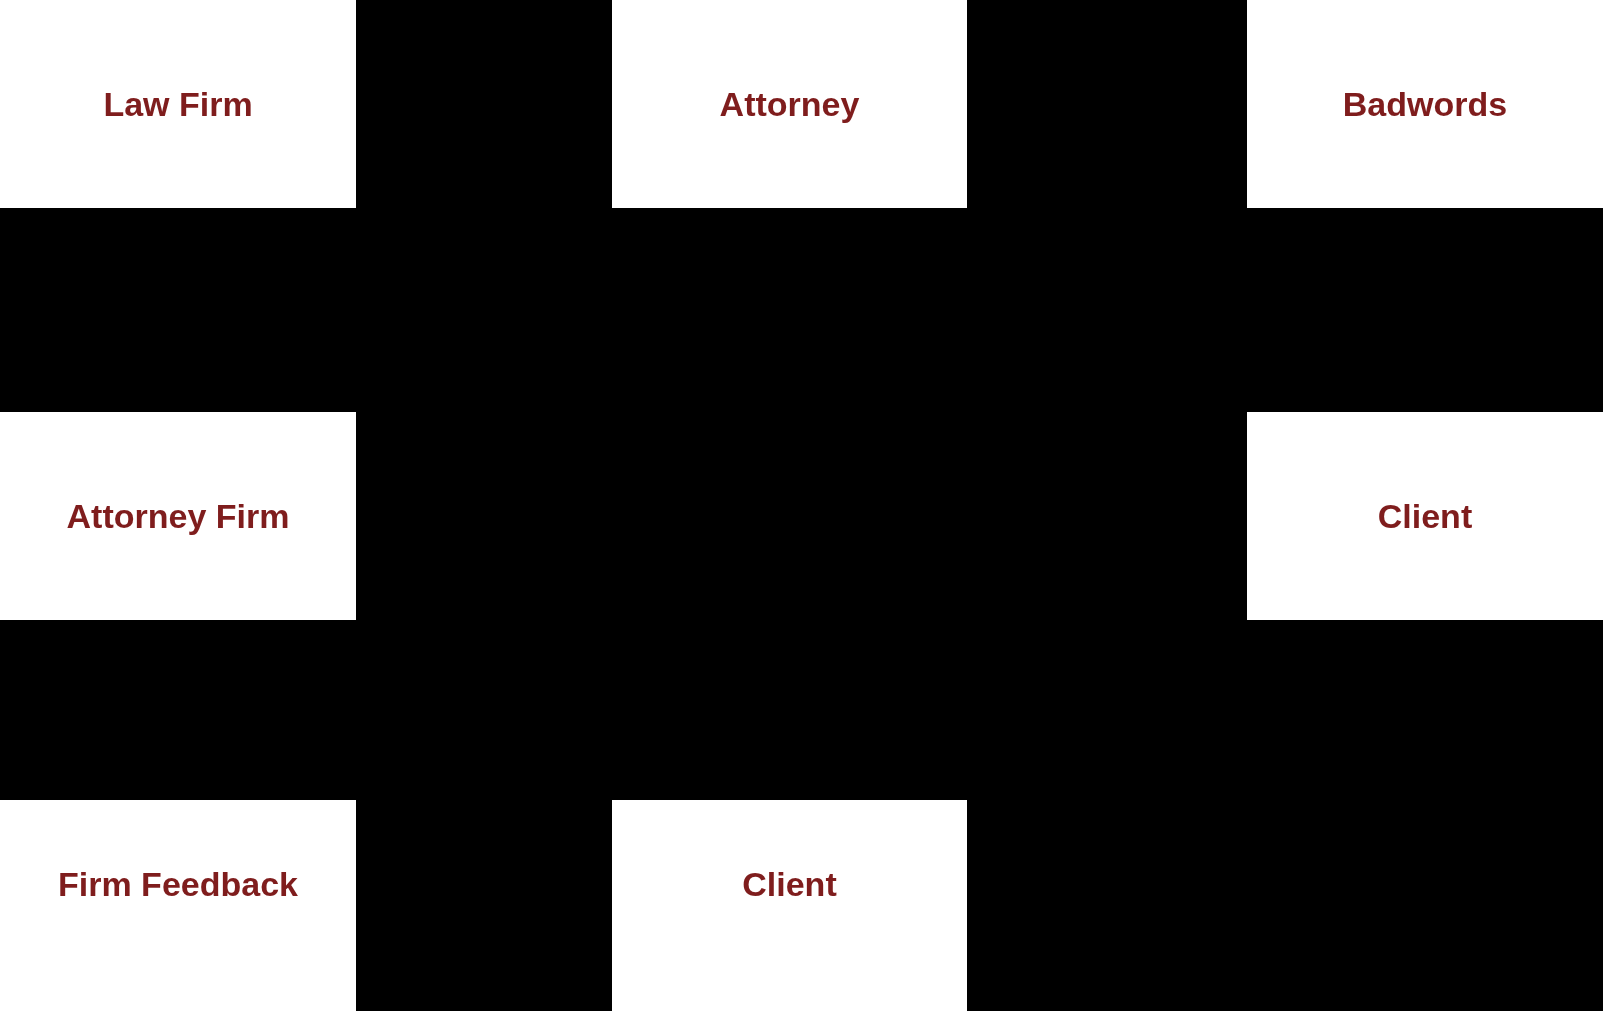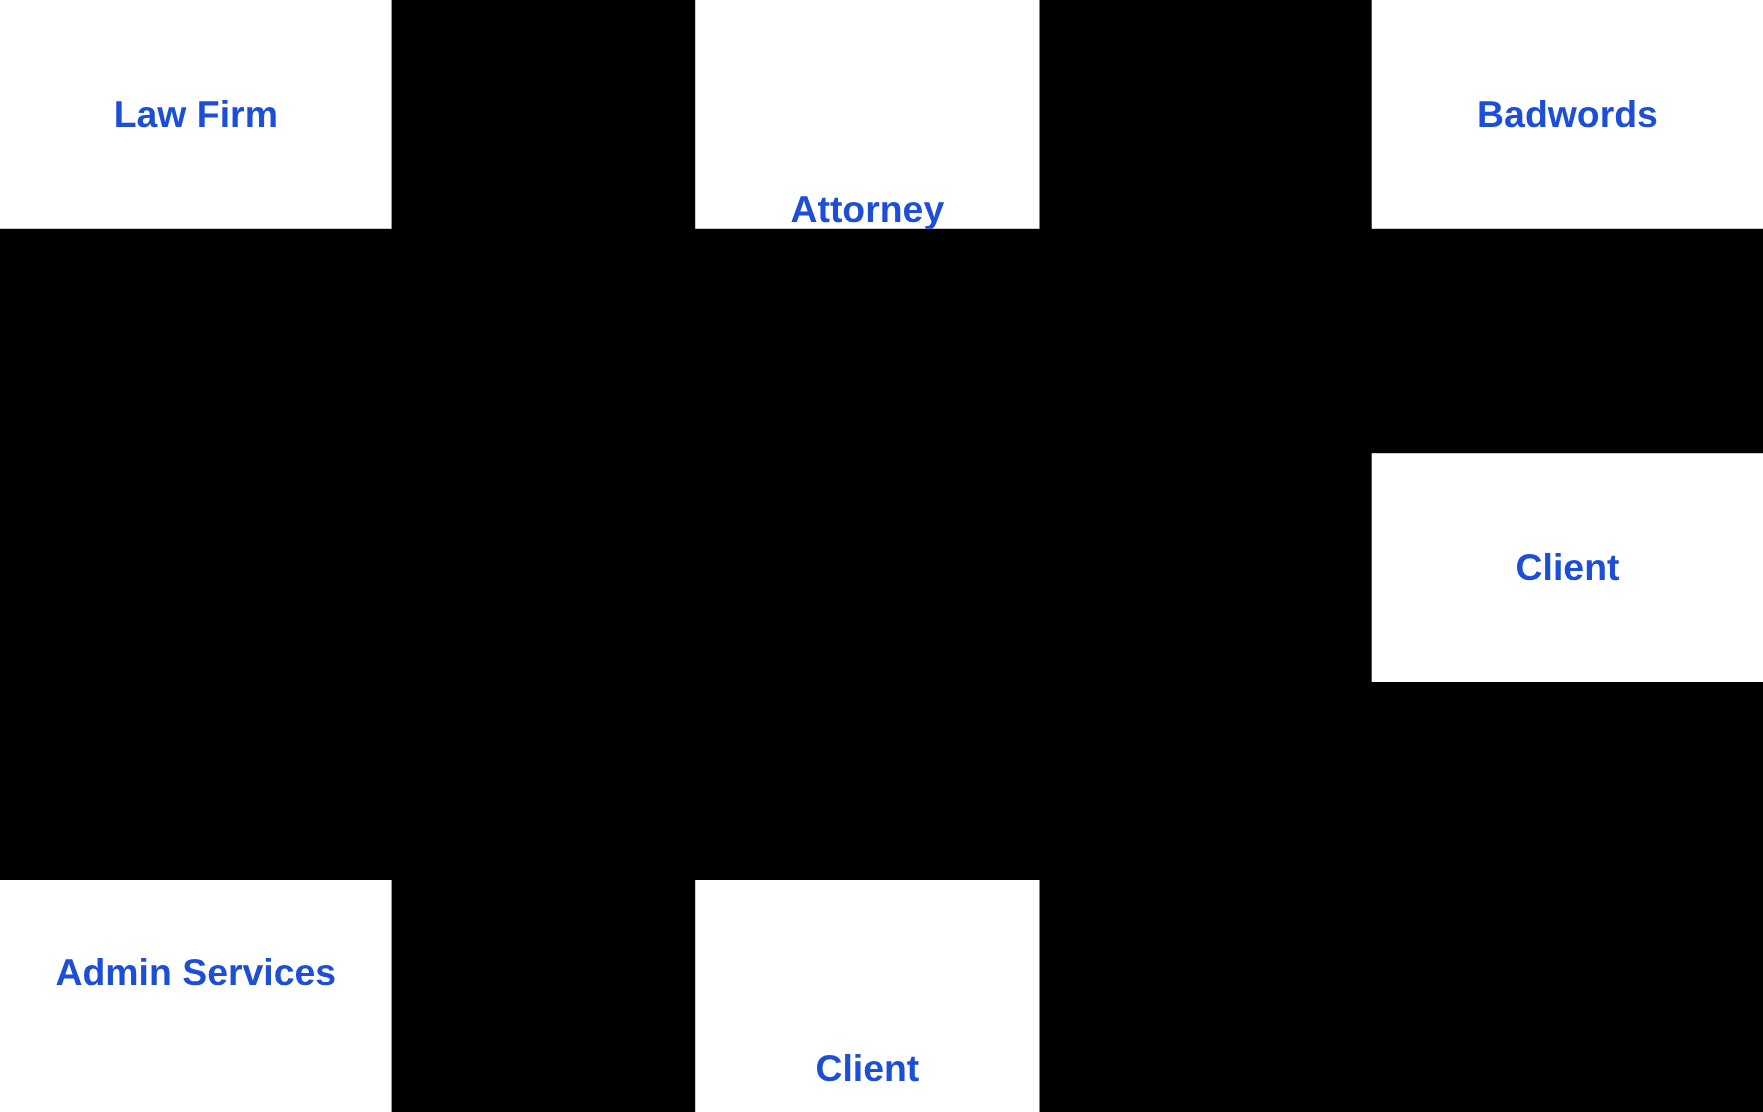--- a/index.html
+++ b/index.html
@@ -29,30 +29,30 @@
     justify-content: center;
     box-sizing: border-box;
     overflow: hidden;
   }
 
   .entity-label {
     font-family: "Liberation Sans", sans-serif;
     font-weight: bold;
     font-size: 34px;
     line-height: 1;
-    color: #1d4ed8;
+    color: #7f1d1d;
     text-align: center;
     white-space: nowrap;
     letter-spacing: 0px;
     -webkit-font-smoothing: antialiased;
   }
 
   
   .col-1 { left: 0px;    width: 356px; }
-  .col-2 { left: 632px;  width: 313px; align-items: flex-end; }
+  .col-2 { left: 612px;  width: 355px; }
   .col-3 { left: 1247px; width: 356px; }
 
   
   .row-1 { top: 0px;   height: 208px; }
   .row-2 { top: 412px; height: 208px; }
   .row-3 { top: 800px; height: 211px; }
 
   
   .row-1 .entity-label,
   .row-2 .entity-label { transform: translateY(0px); }
@@ -68,28 +68,31 @@
   </div>
 
   <div class="entity-box col-2 row-1">
     <span class="entity-label">Attorney</span>
   </div>
 
   <div class="entity-box col-3 row-1">
     <span class="entity-label">Badwords</span>
   </div>
 
+  <div class="entity-box col-1 row-2">
+    <span class="entity-label">Attorney Firm</span>
+  </div>
 
 
   <div class="entity-box col-3 row-2">
     <span class="entity-label">Client</span>
   </div>
 
   <div class="entity-box col-1 row-3">
-    <span class="entity-label">Admin Services</span>
+    <span class="entity-label">Firm Feedback</span>
   </div>
 
   <div class="entity-box col-2 row-3">
     <span class="entity-label">Client</span>
   </div>
 
 
 </div>
 
 </body></html>

